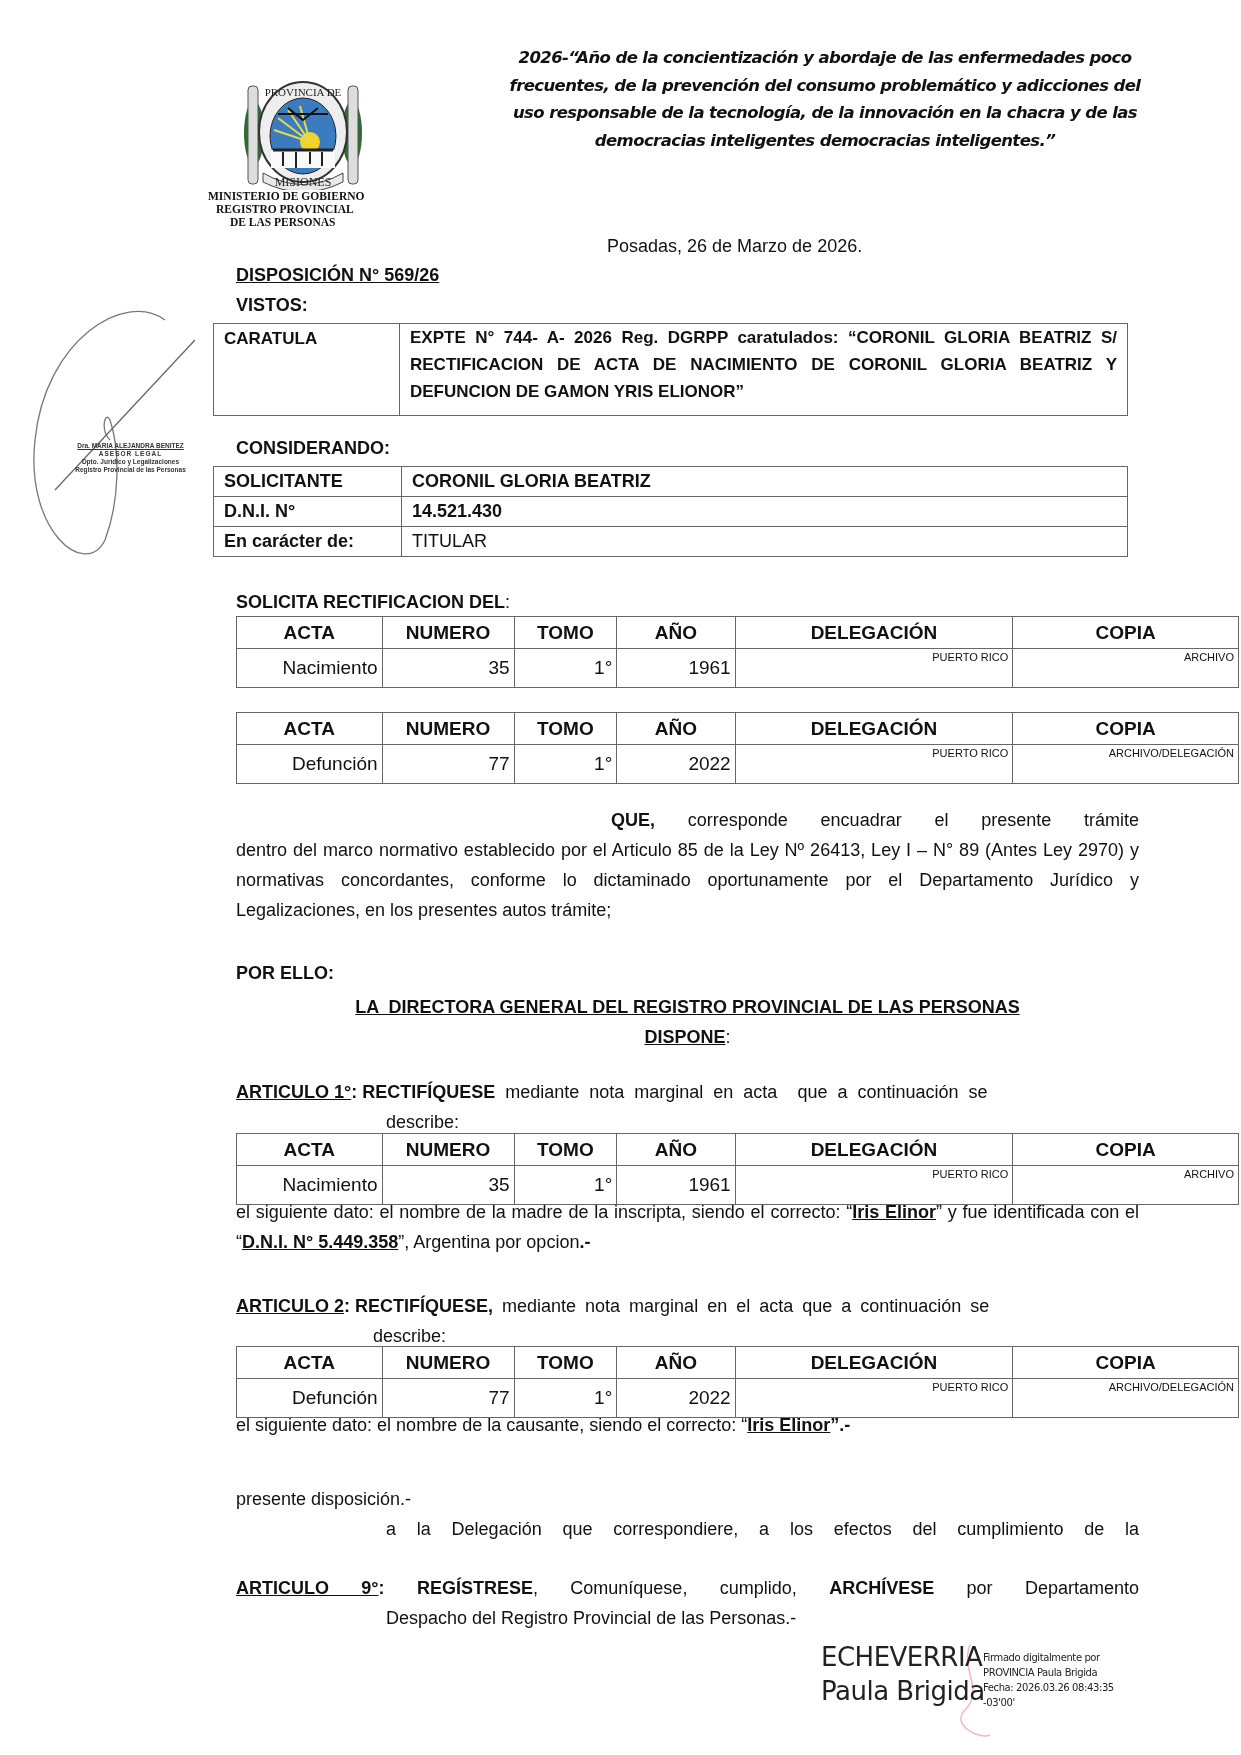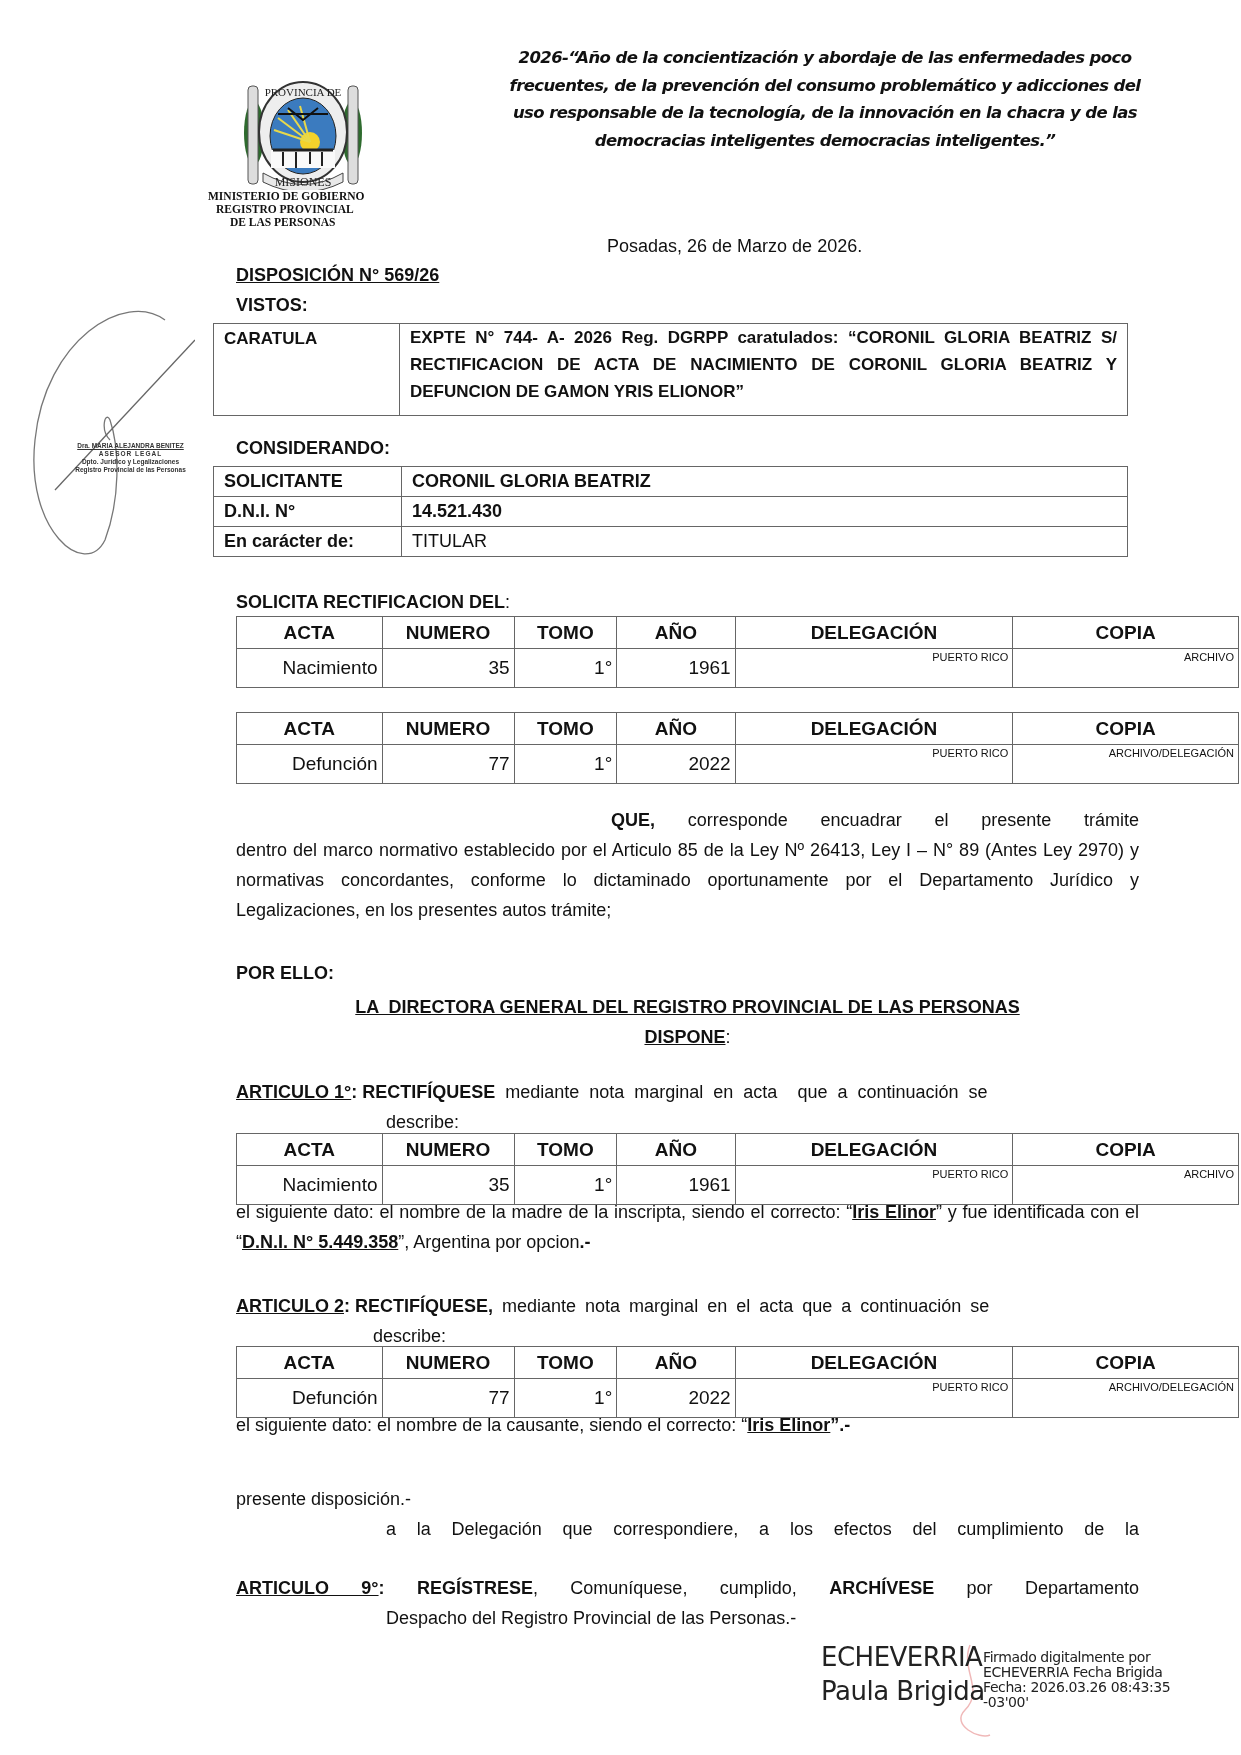--- a/index.html
+++ b/index.html
@@ -40,21 +40,21 @@
   .acta col.c4 { width: 105px; } .acta col.c5 { width: 246px; } .acta col.c6 { width: 200px; }
   .para { left: 236px; width: 903px; font-size: 18px; line-height: 30px; text-align: justify; }
   .b { font-weight: bold; }
   .u { text-decoration: underline; }
   .porello { left: 236px; top: 963px; font-size: 18px; font-weight: bold; }
   .directora { left: 236px; top: 992px; width: 903px; text-align: center; font-size: 18px; font-weight: bold; line-height: 30px; }
   .directora .u { text-decoration: underline; }
   .art { left: 236px; width: 903px; font-size: 18px; line-height: 30px; }
   .indent { padding-left: 150px; }
   .sig-name { left: 821px; top: 1640px; font-family: "DejaVu Sans", sans-serif; font-size: 26px; line-height: 34px; color: #222; letter-spacing: -0.5px; }
-  .sig-meta { left: 983px; top: 1650px; font-family: "DejaVu Sans", sans-serif; font-size: 14px; line-height: 15px; color: #222; letter-spacing: -0.4px; }
+  .sig-meta { left: 983px; top: 1650px; font-family: "DejaVu Sans", sans-serif; font-size: 10px; line-height: 15px; color: #222; letter-spacing: -0.4px; }
   .sig-mark { left: 940px; top: 1640px; width: 60px; height: 105px; }
   .handsig { left: 25px; top: 300px; width: 170px; height: 270px; }
   .stamp { left: 68px; top: 442px; width: 125px; font-size: 6.5px; line-height: 8px; font-weight: bold; text-align: center; color: #333; }
 </style>
 </head>
 <body>
 
 <div class="abs motto">
   <div>2026-“Año de la concientización y abordaje de las enfermedades poco</div>
   <div>frecuentes, de la prevención del consumo problemático y adicciones del</div>
@@ -296,16 +296,16 @@
 
 <svg class="abs sig-mark" viewBox="0 0 60 105">
   <path d="M30 5 C 20 30, 45 50, 25 70 C 10 85, 40 100, 50 95" fill="none" stroke="#f0b8b8" stroke-width="1.5"></path>
 </svg>
 <div class="abs sig-name">
   <div>ECHEVERRIA</div>
   <div>Paula Brigida</div>
 </div>
 <div class="abs sig-meta">
   <div>Firmado digitalmente por</div>
-  <div>ECHEVERRIA Fecha Brigida</div>
+  <div>PROVINCIA Paula Brigida</div>
   <div>Fecha: 2026.03.26 08:43:35</div>
   <div>-03'00'</div>
 </div>
 
 </body></html>

